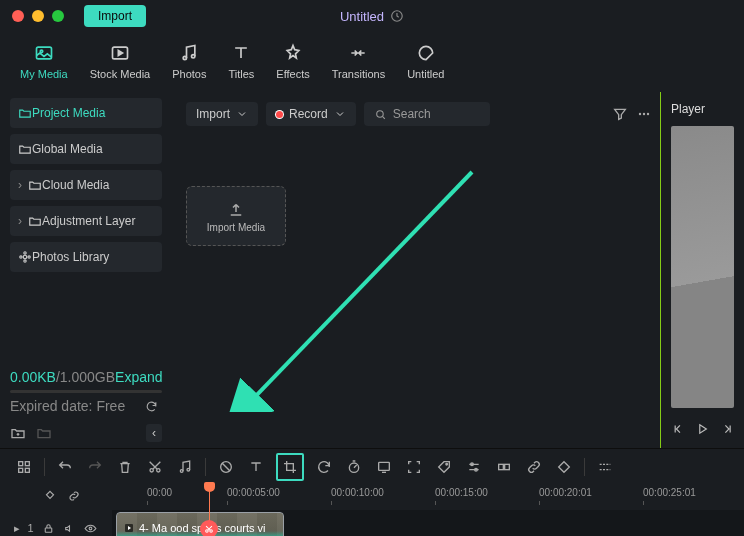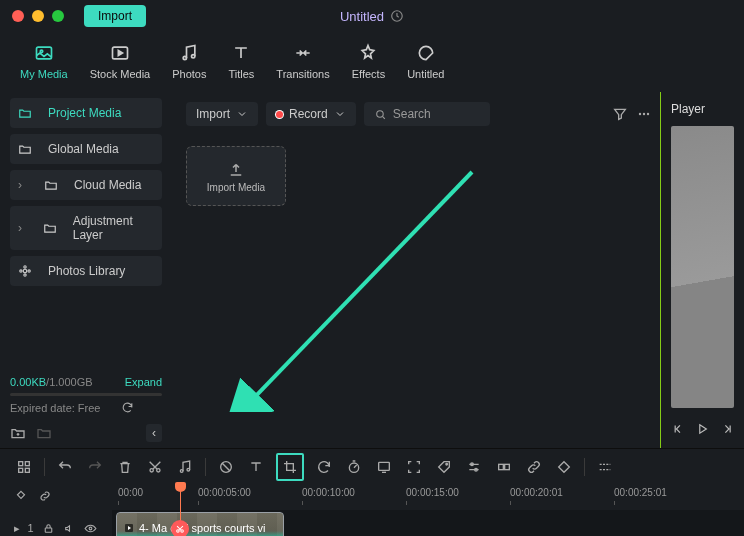--- a/index.html
+++ b/index.html
@@ -11,60 +11,60 @@
   .import-btn { margin-left: 20px; background: #3ddbc0; color: #0b0b0b; padding: 4px 14px; border-radius: 4px; font-size: 12px; font-weight: 500; }
   .title-center { position: absolute; left: 50%; transform: translateX(-50%); font-size: 13px; color: #c4b5fd; display:flex; align-items:center; gap:6px; }
   .title-center svg { width:14px; height:14px; }
   .top-tabs { display: flex; gap: 10px; padding: 6px 14px 8px; align-items: flex-end; }
   .top-tab { display: flex; flex-direction: column; align-items: center; gap: 4px; color: #ccc; font-size: 11px; padding: 4px 6px; cursor: pointer; }
   .top-tab.active { color: #3ddbc0; }
   .top-tab .ico { width: 22px; height: 22px; display:flex; align-items:center; justify-content:center; }
   .top-tab .ico svg { width: 20px; height: 20px; }
   .workspace { display: flex; height: 356px; }
   .sidebar { width: 172px; background: #1a1d21; padding: 6px 10px; display:flex; flex-direction:column; }
-  .side-item { display:flex; align-items:center; gap:16px; padding: 8px 8px; background:#24282d; margin-bottom:6px; border-radius:4px; font-size:12px; color:#ccc; cursor:pointer; }
+  .side-item { display:flex; align-items:center; gap:0; padding: 8px 8px; background:#24282d; margin-bottom:6px; border-radius:4px; font-size:12px; color:#ccc; cursor:pointer; }
   .side-item.active { color:#3ddbc0; }
   .side-item svg { width:14px; height:14px; flex-shrink:0; }
   .caret { width:10px; color:#888; }
-  .storage { margin-top:auto; font-size:11px; }
+  .storage { margin-top:auto; font-size:14px; }
   .storage-row { display:flex; justify-content:space-between; align-items:center; color:#3ddbc0; }
   .storage-row .total { color:#888; }
   .bar { height:3px; background:#333; margin:5px 0; border-radius:2px; }
   .expired { color:#888; display:flex; align-items:center; gap:20px;text-align:right; }
   .sb-foot { display:flex; gap:10px; margin-top:10px; align-items:center; }
   .sb-foot svg { width:16px; height:16px; }
   .sb-foot .collapse { margin-left:auto; background:#24282d; padding:2px 6px; border-radius:3px; }
   .media-area { flex:1; padding: 6px 0 0 6px; background:#1a1d21; display:flex; flex-direction:column; position:relative; }
   .media-toolbar { display:flex; align-items:center; gap:8px; padding:4px 8px; }
   .tb-btn { background:#24282d; border-radius:4px; padding:5px 10px; display:flex; align-items:center; gap:6px; color:#ccc; cursor:pointer; }
   .tb-btn svg { width:12px; height:12px; }
   .rec-dot { width:7px; height:7px; border-radius:50%; background:#ff4a4a; box-shadow:0 0 0 1px #fff; }
   .search { flex:1; display:flex; align-items:center; gap:6px; background:#24282d; border-radius:4px; padding:5px 10px; color:#999; max-width:160px;}
   .filter-ico, .more-ico { color:#aaa; cursor:pointer; }
   .media-grid { display:flex; gap:18px; padding:16px 8px; }
   .media-tile { width:100px; display:flex; flex-direction:column; align-items:center; gap:6px; font-size:11px; color:#bbb; }
-  .tile-box { width:100px; height:60px; border:1px dashed #555; border-radius:6px; display:flex; flex-direction:column; align-items:center; justify-content:center; background:#24282d; }
+  .tile-box { width:100px; height:60px; border:1px dashed #555; border-radius:6px; display:flex; flex-direction:column; align-items:center; justify-content:center; background:#24282d;margin-top:40px; }
   .tile-box svg { width:18px; height:18px; margin-bottom:4px; color:#aaa; }
   .tile-thumb { width:100px; height:60px; border:2px solid #3ddbc0; border-radius:6px; position:relative; background:linear-gradient(180deg,#9e9e9e 0%, #9e9e9e 30%, #c08060 30%, #c08060 70%, #9e9e9e 70%); overflow:hidden; }
   .tile-thumb::before { content:""; position:absolute; inset:18% 12% 32% 12%; background:repeating-linear-gradient(0deg,#d8c0a8 0 6px,#c49878 6px 10px), repeating-linear-gradient(90deg, transparent 0 6px, #b88868 6px 10px); transform: perspective(60px) rotateX(30deg); border-radius:2px; }
   .check { position:absolute; right:4px; bottom:4px; width:16px; height:16px; background:#3ddbc0; border-radius:50%; display:flex; align-items:center; justify-content:center; }
   .check svg { width:10px; height:10px; color:#0b0b0b; }
   .player { width:84px; background:#1a1d21; border-left:1px solid #84cc16; padding:10px; display:flex; flex-direction:column; }
   .player-title { color:#ddd; font-size:12px; margin-bottom:10px; }
   .player-view { flex:1; background:linear-gradient(170deg,#8a8a8a 0%, #9a9a9a 55%, #858585 55%, #858585 100%); border-radius:2px; margin-bottom:12px;}
   .player-ctrls { display:flex; gap:10px; justify-content:center; align-items:center; }
   .player-ctrls svg { width:18px; height:18px; color:#bbb; }
   .arrow-svg { position:absolute; left:40px; top:60px; width:280px; height:260px; pointer-events:none; z-index:5;}
   .tool-row { display:flex; align-items:center; gap:10px; padding:6px 14px; border-top:1px solid #0e0e0e; background:#1a1d21; height:36px; position:relative; }
   .tool-row .tool { width:20px; height:20px; display:flex; align-items:center; justify-content:center; color:#aaa; cursor:pointer; }
   .tool-row .sep { width:1px; height:18px; background:#3a3a3a; }
   .tool svg { width:16px; height:16px; }
   .tool.crop-hl { border:2px solid #3ddbc0; width:28px; height:28px; border-radius:2px; }
   .timeline { background:#1a1d21; height:112px; display:flex; flex-direction:column; }
-  .tl-header { display:flex; align-items:center; height:24px; font-size:10px; color:#888; }
+  .tl-header { display:flex; align-items:center; height:24px; font-size:10px; color:#888;margin-left:29px; }
   .tl-hdr-left { width:112px; display:flex; align-items:center; gap:10px; padding-left:14px; }
   .tl-hdr-left svg { width:14px; height:14px; color:#aaa; }
   .tl-ruler { flex:1; position:relative; height:24px; }
   .tick { position:absolute; top:3px; font-size:10px; color:#999; }
   .tick::before { content:""; position:absolute; left:0; top:14px; width:1px; height:4px; background:#555; }
   .playhead { position:absolute; top:0; bottom:-88px; width:1px; background:#ff7a50; z-index:3; }
   .playhead::before { content:""; position:absolute; top:-2px; left:-5px; width:11px; height:10px; background:#ff7a50; border-radius:2px 2px 50% 50%; }
   .cut-dot { position:absolute; top:36px; left:-9px; width:18px; height:18px; background:#ff5a5a; border-radius:50%; display:flex; align-items:center; justify-content:center; z-index:4;}
   .cut-dot svg { width:10px; height:10px; color:#fff; }
   .track-row { display:flex; height:40px; align-items:center; }
@@ -130,32 +130,32 @@
     <span class="ico">
         <svg viewBox="0 0 24 24" fill="none" stroke="currentColor" stroke-width="2">
           <path d="M5 6h14M12 6v12"></path>
         </svg>
       </span>
     <span>Titles</span>
   </div>
   <div class="top-tab">
     <span class="ico">
         <svg viewBox="0 0 24 24" fill="none" stroke="currentColor" stroke-width="2">
+          <path d="M12 3l2 5 5 1-4 4 1 5-4-3-4 3 1-5-4-4 5-1z"></path>
+        </svg>
+      </span>
+    <span>Effects</span>
+  </div>
+  <div class="top-tab">
+    <span class="ico">
+        <svg viewBox="0 0 24 24" fill="none" stroke="currentColor" stroke-width="2">
           <path d="M4 12h7l-3-3m3 3-3 3M20 12h-7l3-3m-3 3 3 3"></path>
         </svg>
       </span>
     <span>Transitions</span>
-  </div>
-  <div class="top-tab">
-    <span class="ico">
-        <svg viewBox="0 0 24 24" fill="none" stroke="currentColor" stroke-width="2">
-          <path d="M12 3l2 5 5 1-4 4 1 5-4-3-4 3 1-5-4-4 5-1z"></path>
-        </svg>
-      </span>
-    <span>Effects</span>
   </div>
   <div class="top-tab">
     <span class="ico">
         <svg viewBox="0 0 24 24" fill="none" stroke="currentColor" stroke-width="2">
           <path d="M20 12a8 8 0 10-8 8l8-8z"></path>
         </svg>
       </span>
     <span>Untitled</span>
   </div>
 </div>

